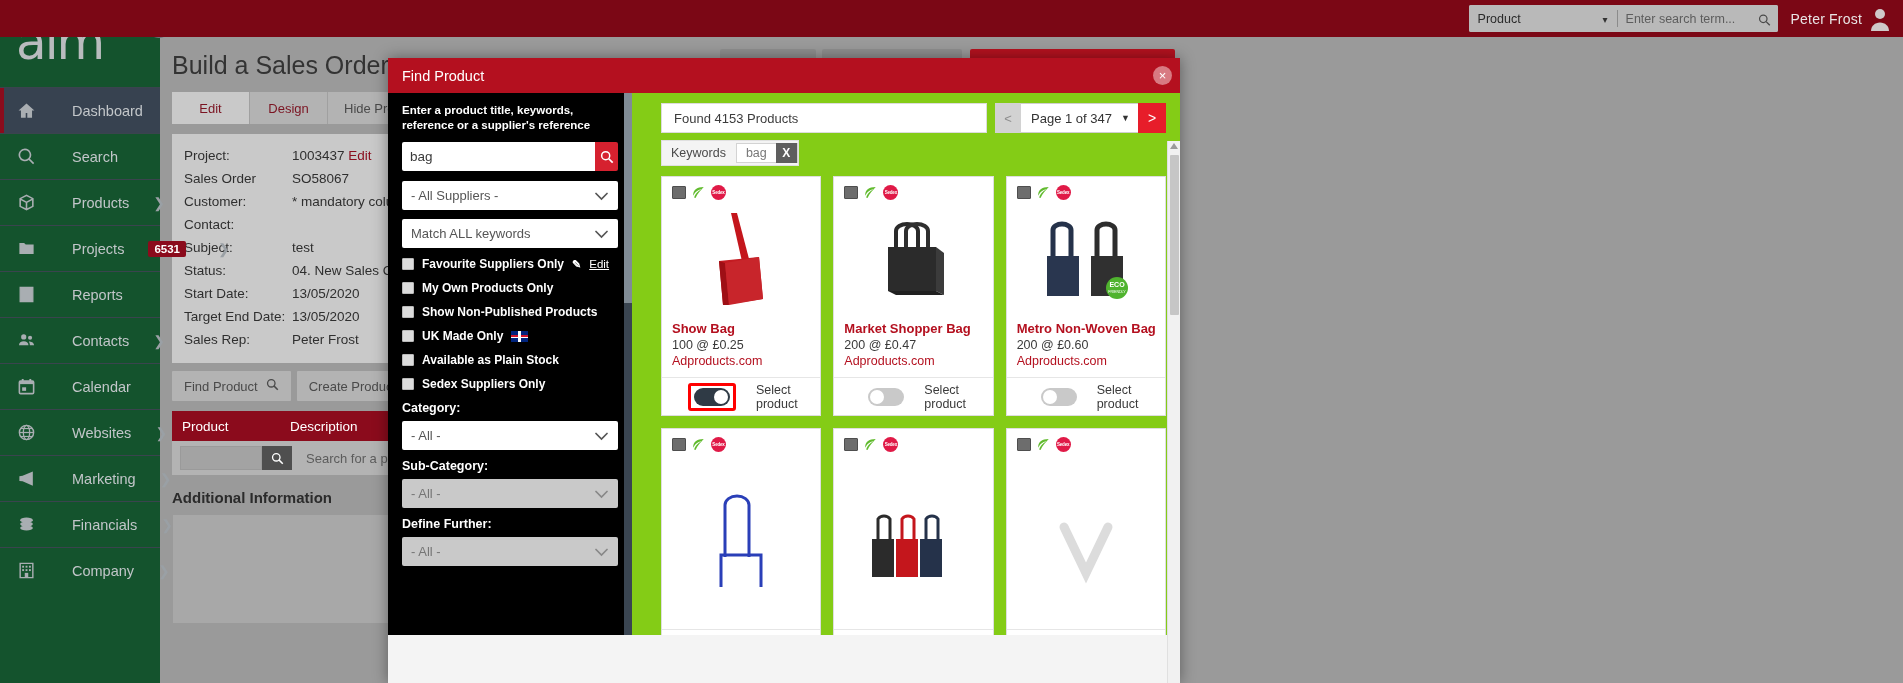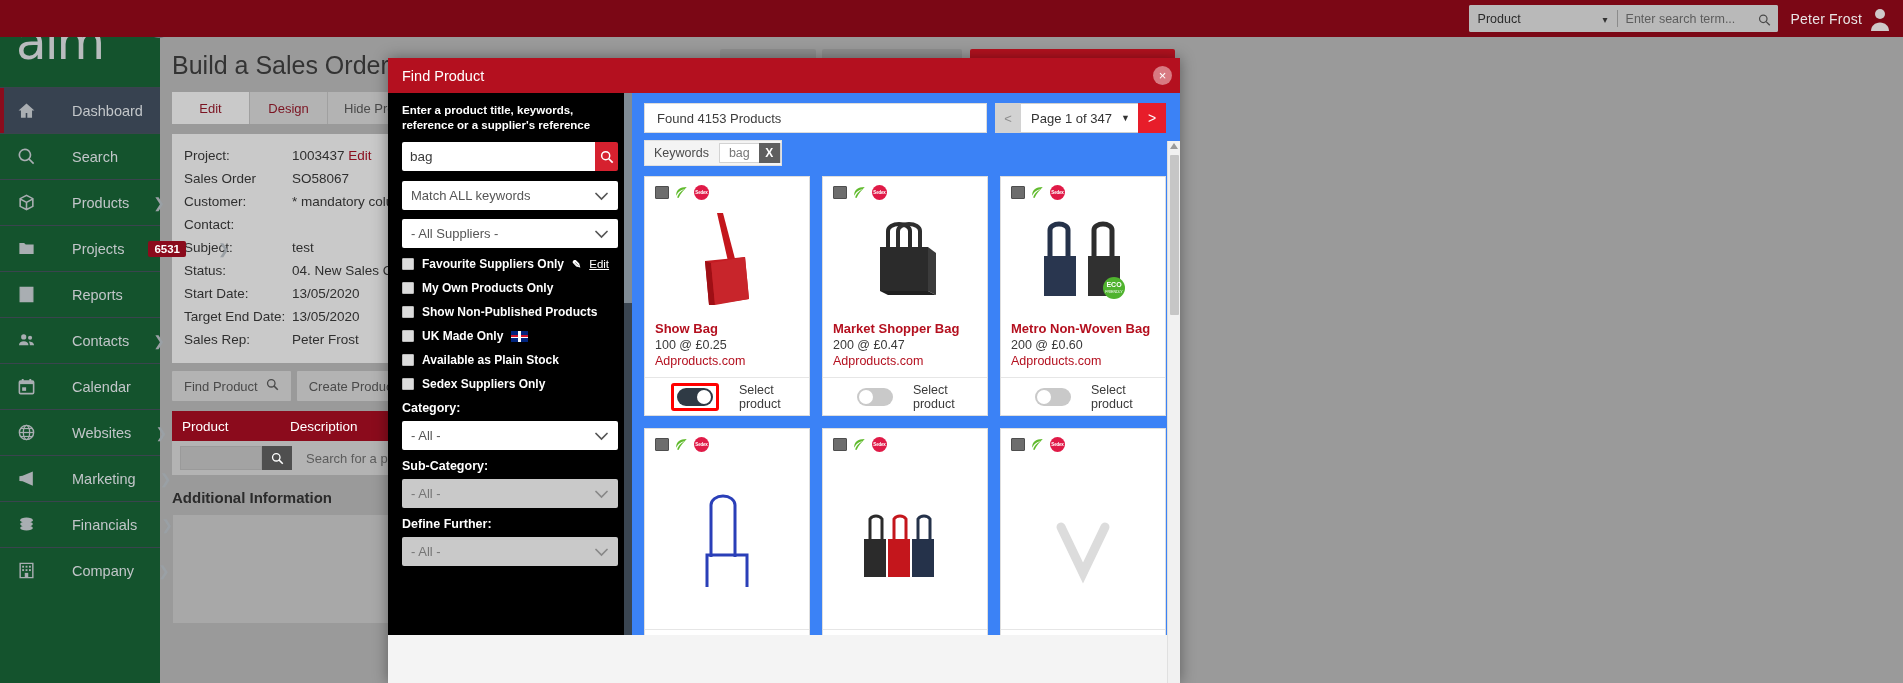--- a/index.html
+++ b/index.html
@@ -231,21 +231,21 @@
   }
   .flag::after {
     content: ""; position: absolute; top: 0; bottom: 0; left: 7px; width: 3px; background: #fff;
   }
   .flag .crh { position: absolute; left: 0; right: 0; top: 4.6px; height: 1.8px; background: #cf142b; }
   .flag .crv { position: absolute; top: 0; bottom: 0; left: 7.6px; width: 1.8px; background: #cf142b; }
   .fp-lbl { font-size: 12.5px; font-weight: bold; margin: 4px 0 6px 0; }
 
   
   .results {
-    flex: 1; background: #3b82f6; padding: 10px 14px 0 12px; overflow: hidden; position: relative;
+    flex: 1; background: #84cc16; padding: 10px 14px 0 29px; overflow: hidden; position: relative;
   }
   .res-head { display: flex; align-items: center; gap: 8px; }
   .found-box {
     flex: 1; height: 30px; background: #fff; border: 1px solid #dcdcdc;
     display: flex; align-items: center; padding-left: 12px;
     font-size: 13px; color: #3c3c3c;
   }
   .pager { display: flex; align-items: center; height: 30px; }
   .pg-prev {
     width: 26px; height: 30px; background: #d2d2d2; color: #8d8d8d;
@@ -606,32 +606,32 @@
           <button class="fp-searchbtn">
             <svg viewBox="0 0 16 16" width="14" height="14">
                 <circle cx="6.5" cy="6.5" r="4.6" fill="none" stroke="#fff" stroke-width="1.7"></circle>
                 <line x1="10" y1="10" x2="14.5" y2="14.5" stroke="#fff" stroke-width="2"></line>
               </svg>
           </button>
         </div>
 
         <div class="fp-select-wrap">
           <select class="fp-select">
-            <option>Match ALL keywords</option>
+            <option>- All Suppliers -</option>
           </select>
           <span class="chev">
             <svg width="13" height="9" viewBox="0 0 13 9">
                 <path d="M1 1.5 6.5 7 12 1.5" fill="none" stroke="#555" stroke-width="1.7" stroke-linecap="round"></path>
               </svg>
           </span>
         </div>
 
         <div class="fp-select-wrap">
           <select class="fp-select">
-            <option>- All Suppliers -</option>
+            <option>Match ALL keywords</option>
           </select>
           <span class="chev">
             <svg width="13" height="9" viewBox="0 0 13 9">
                 <path d="M1 1.5 6.5 7 12 1.5" fill="none" stroke="#555" stroke-width="1.7" stroke-linecap="round"></path>
               </svg>
           </span>
         </div>
 
         <div class="fp-checks">
           <div class="fp-check">

